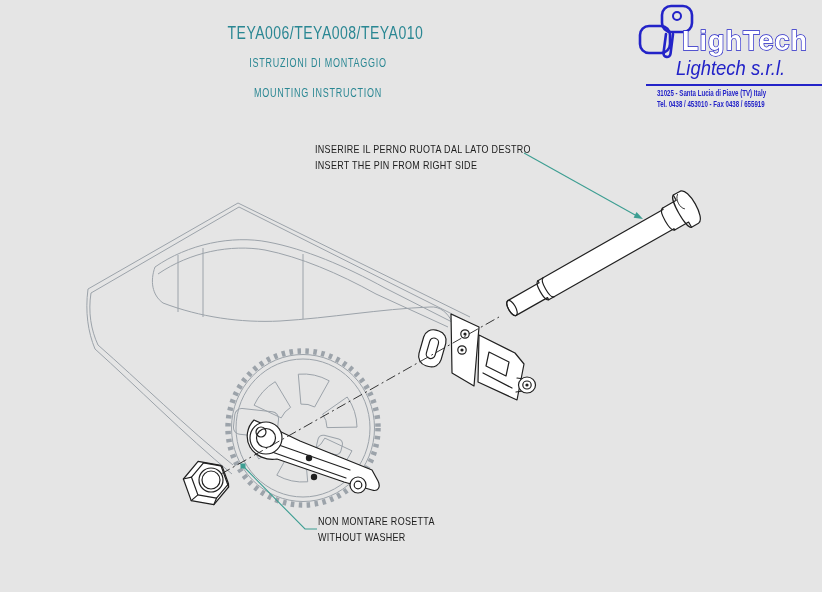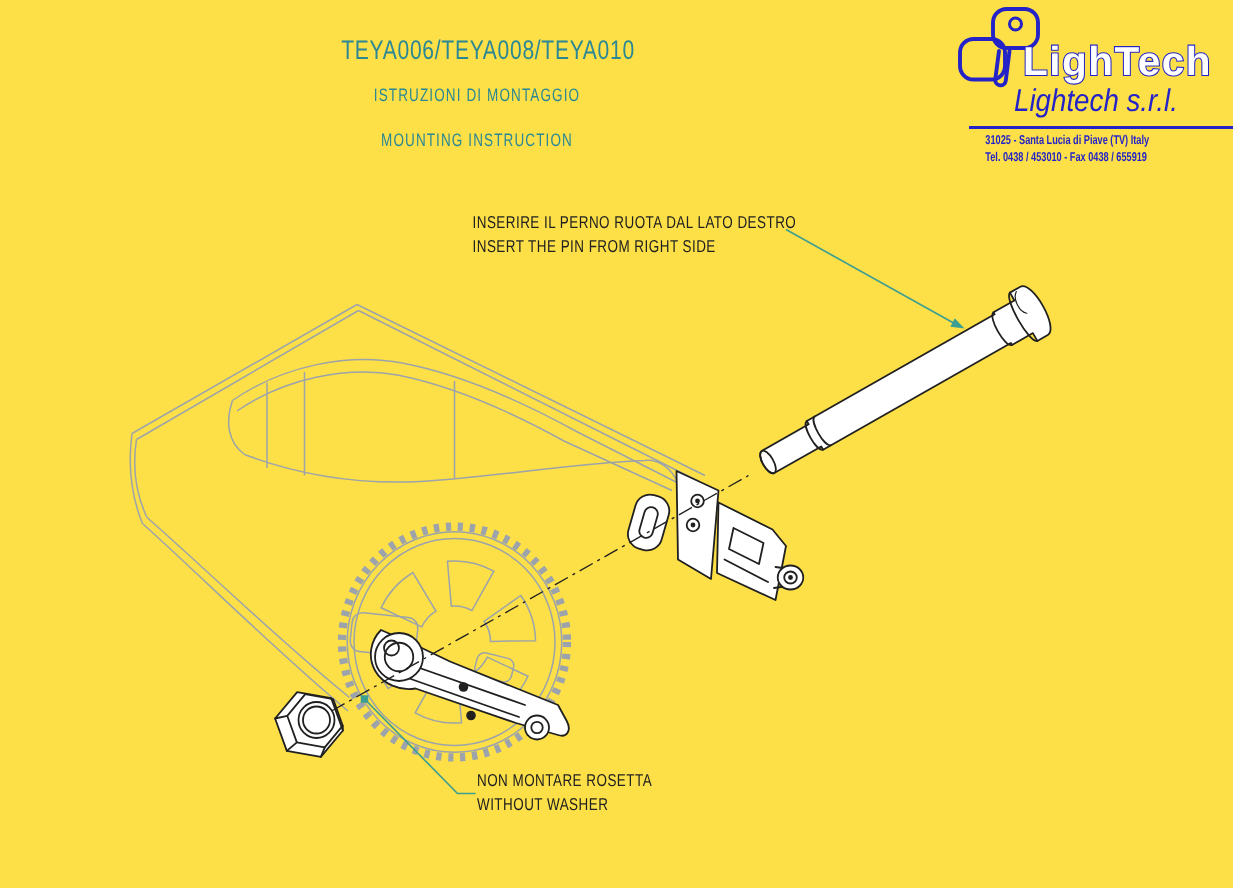--- a/index.html
+++ b/index.html
@@ -1,17 +1,17 @@
 <!DOCTYPE html>
 <html style="--title-teal: #2A8793; --leader-teal: #3D9E92; --logo-blue: #2323C8; --drawing-gray: #9CA3AA; --drawing-dark: #202020;"><head>
 <meta charset="utf-8">
 <style>
   html,body { margin:0; padding:0; background:#ffffff; }
   .sheet {
-    position:relative; width:822px; height:592px; background:#fde047;
+    position:relative; width:822px; height:592px; background:#e5e5e5;
     font-family:"Liberation Sans", sans-serif; overflow:hidden;
   }
   
   .title-block { position:absolute; left:202px; top:0; width:232px; height:110px; }
   .title-line  { position:absolute; left:0; right:0; text-align:center; white-space:nowrap;
                  color:var(--title-teal); }
   .title-main  { top:23px;  font-size:18px; letter-spacing:0.6px; transform:scaleX(0.78); }
   .title-sub   { font-size:12px; letter-spacing:1px; transform:scaleX(0.75); }
   .title-it    { top:56px; }
   .title-en    { top:86px; }

